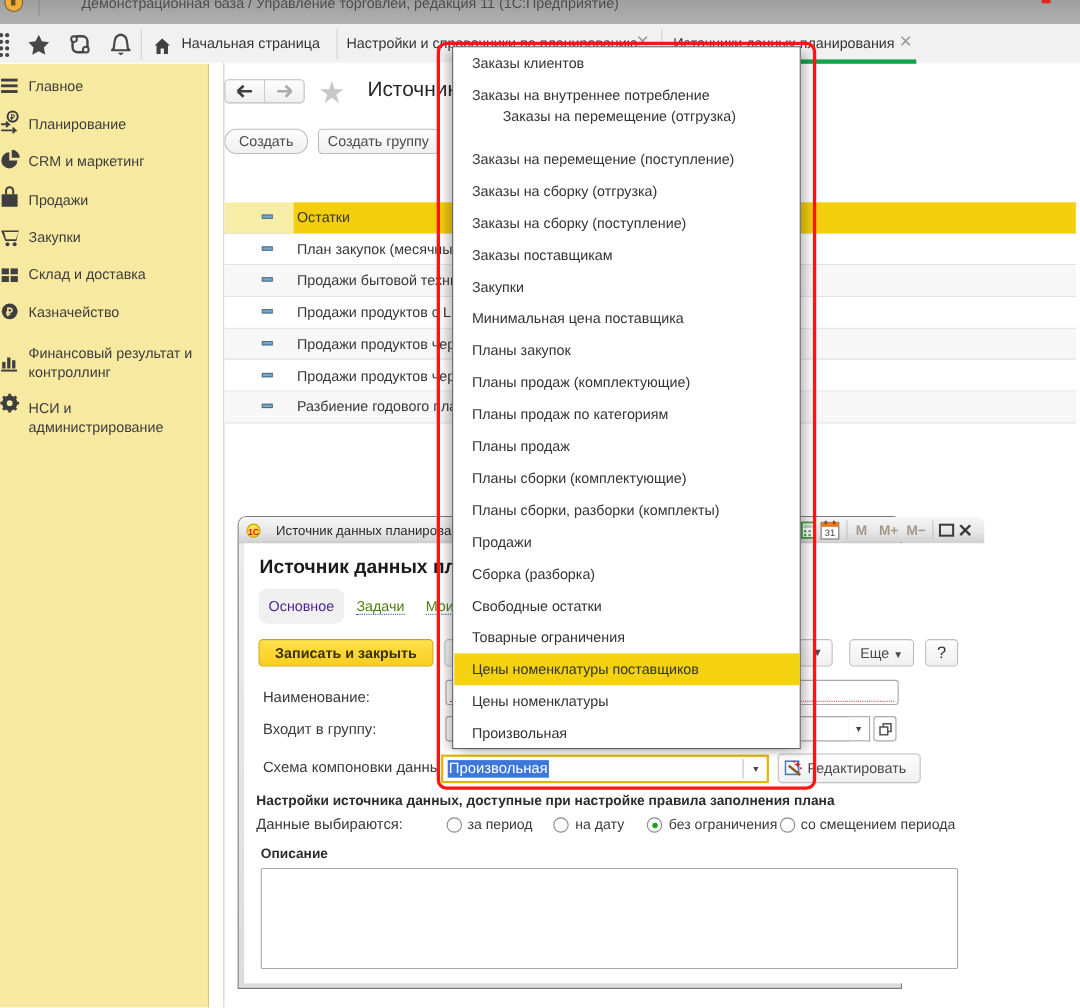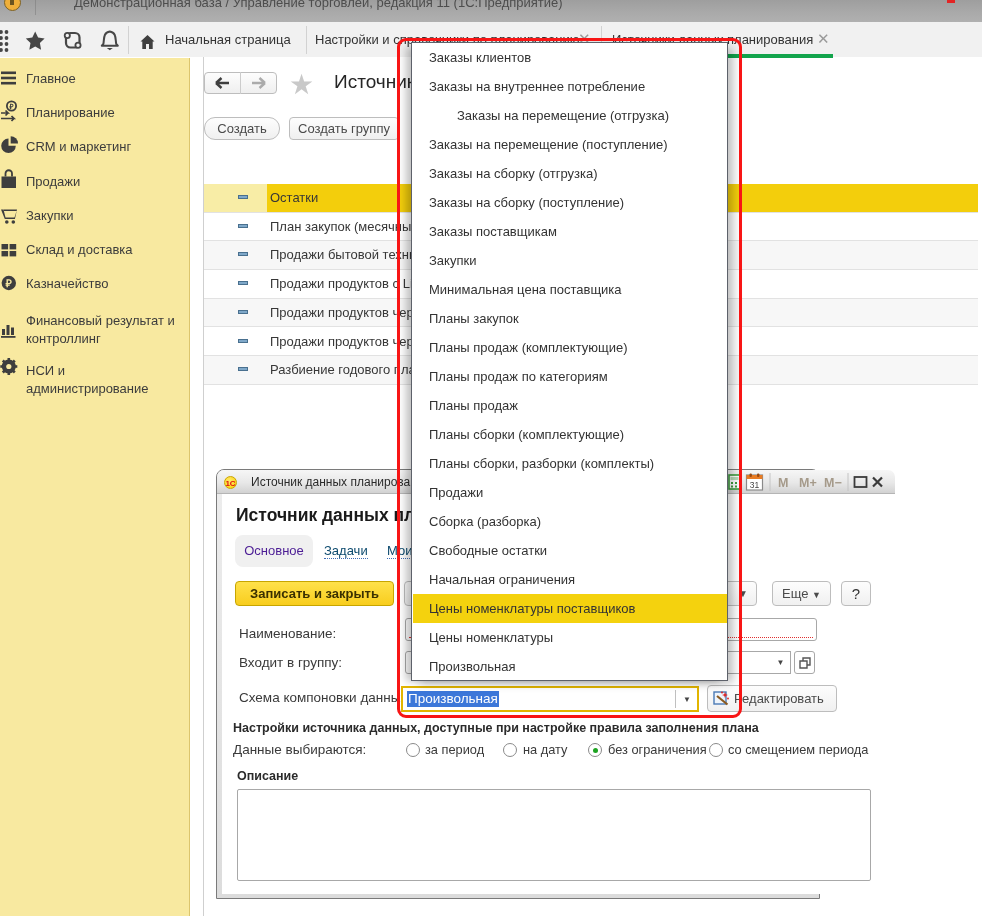--- a/index.html
+++ b/index.html
@@ -44,21 +44,21 @@
 
 #dialog { left:216px; top:469px; width:604px; height:430px;
   background:linear-gradient(180deg,#ededed,#dcdcdc); border:1px solid #7a7a7a; border-radius:8px 8px 0 0; }
 #dlg-titlebar { position:absolute; left:0; top:0; width:678px; height:24px; border-radius:7px 7px 0 0;
   background:linear-gradient(180deg,#f6f6f6 0%,#e8e8e8 55%,#d2d2d2 100%); border-bottom:1px solid #b5b5b5; }
 #dlg-title { position:absolute; left:34px; top:0; height:24px; line-height:24px; font-size:12px; color:#2a2a2a; white-space:nowrap; }
 #dlg-body { position:absolute; left:5px; top:24px; width:668px; height:400px; background:#fff; }
 #dlg-heading { position:absolute; left:14px; top:11px; font-size:17.5px; font-weight:bold; color:#1a1a1a; white-space:nowrap; }
 #tab-osn { position:absolute; left:13px; top:41px; width:78px; height:32px; background:#f0f0f0; border-radius:8px;
   font-size:13px; color:#4c1d95; text-align:center; line-height:32px; }
-.dlink { position:absolute; top:49px; font-size:13px; color:#0c4a6e; border-bottom:1px dotted #3f6db5; }
+.dlink { position:absolute; top:49px; font-size:13px; color:#4d7c0f; border-bottom:1px dotted #3f6db5; }
 .dlabel { position:absolute; left:17px; font-size:13.5px; color:#3a3a3a; white-space:nowrap; }
 .dbold { position:absolute; left:11px; font-size:12.5px; font-weight:bold; color:#2b2b2b; white-space:nowrap; }
 .dinput { position:absolute; background:#fff; border:1px solid #a8a8a8; border-radius:3px; }
 .radio { position:absolute; width:14px; height:14px; border-radius:50%; background:#fff; border:1px solid #8a8a8a; }
 .radio.sel::after { content:""; position:absolute; left:3.5px; top:3.5px; width:5px; height:5px; border-radius:50%; background:#1da321; }
 
 #dropdown { left:411px; top:42px; width:317px; height:639px; background:#fff; border:1px solid #5d616a;
   box-shadow:-7px 2px 8px -2px rgba(0,0,0,0.25), 7px 4px 9px -2px rgba(0,0,0,0.25); }
 .ditem { position:absolute; left:1px; width:314px; height:29px; line-height:29px; font-size:13px;
   color:#333; padding-left:16px; white-space:nowrap; }
@@ -305,36 +305,36 @@
     <div class="radio" style="left:487px; top:249px;"></div>
         <div class="dlabel" style="left:506px; top:248px; font-size:12.8px;">со смещением периода</div>
     <div class="dbold" style="left:15px; top:275px;">Описание</div>
     <div class="dinput" style="left:15px; top:295px; width:634px; height:92px; border-radius:2px;"></div>
     </div>
   </div>
 
   <div id="dropdown" class="abs">
     <div class="ditem" style="top:0px;">Заказы клиентов</div>
     <div class="ditem" style="top:29px;">Заказы на внутреннее потребление</div>
-    <div class="ditem" style="top:58px;padding-left:44px;">Заказы на перемещение (отгрузка)</div>
+    <div class="ditem" style="top:48px;padding-left:44px;">Заказы на перемещение (отгрузка)</div>
     <div class="ditem" style="top:87px;">Заказы на перемещение (поступление)</div>
     <div class="ditem" style="top:116px;">Заказы на сборку (отгрузка)</div>
     <div class="ditem" style="top:145px;">Заказы на сборку (поступление)</div>
     <div class="ditem" style="top:174px;">Заказы поставщикам</div>
     <div class="ditem" style="top:203px;">Закупки</div>
     <div class="ditem" style="top:232px;">Минимальная цена поставщика</div>
     <div class="ditem" style="top:261px;">Планы закупок</div>
     <div class="ditem" style="top:290px;">Планы продаж (комплектующие)</div>
     <div class="ditem" style="top:319px;">Планы продаж по категориям</div>
     <div class="ditem" style="top:348px;">Планы продаж</div>
     <div class="ditem" style="top:377px;">Планы сборки (комплектующие)</div>
     <div class="ditem" style="top:406px;">Планы сборки, разборки (комплекты)</div>
     <div class="ditem" style="top:435px;">Продажи</div>
     <div class="ditem" style="top:464px;">Сборка (разборка)</div>
     <div class="ditem" style="top:493px;">Свободные остатки</div>
-    <div class="ditem" style="top:522px;">Начальная ограничения</div>
+    <div class="ditem" style="top:522px;">Товарные ограничения</div>
     <div class="ditem" style="top:551px; background:#f4d20e;">Цены номенклатуры поставщиков</div>
     <div class="ditem" style="top:580px;">Цены номенклатуры</div>
     <div class="ditem" style="top:609px;">Произвольная</div>
   </div>
 
   <div id="redrect" class="abs"></div>
 </div>
 
 </body></html>

